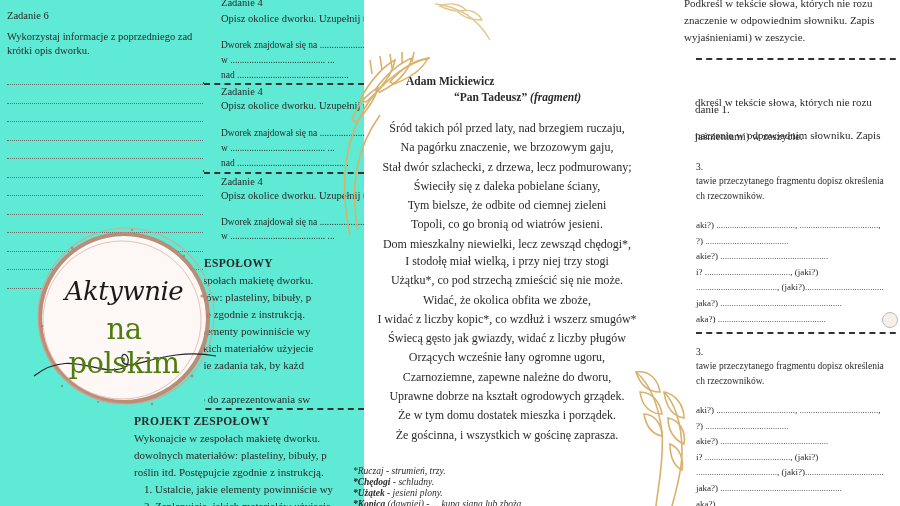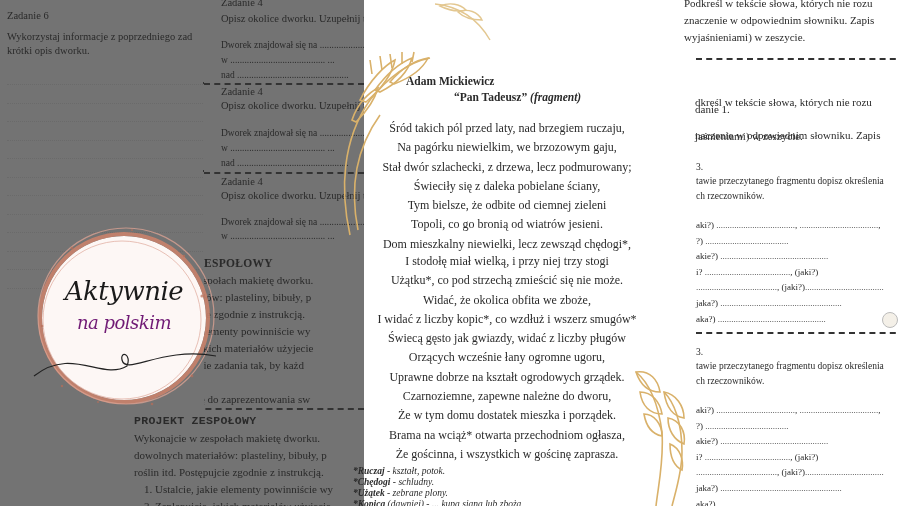--- a/index.html
+++ b/index.html
@@ -1,19 +1,19 @@
 <!DOCTYPE html>
 <html><head>
   <meta charset="utf-8">
   <style>
     html, body { margin:0; padding:0; }
     body { width:900px; height:506px; overflow:hidden; background:#ffffff; position:relative;
       font-family:"Liberation Serif", "DejaVu Serif", serif; color:#2a2a2a; }
     .abs { position:absolute; }
-    .sheet { position:absolute; background:#737373; }
+    .sheet { position:absolute; background:#5eead4; }
     .txt { font-size:10.5px; line-height:14px; white-space:nowrap; }
     .dots { position:absolute; height:0; border-top:1.5px dotted #6a6a6a; }
     .dash { position:absolute; height:0; border-top:2px dashed #333; }
     .bold { font-weight:bold; }
     .poem-line { text-align:center; font-size:12px; line-height:19.3px; white-space:nowrap; }
   </style>
 </head>
 <body>
 
 <div class="sheet" style="left:0;top:0;width:230px;height:506px;">
@@ -66,60 +66,59 @@
       <div class="abs txt" style="left: -6px; top: 307px; font-size: 11px;">cie zgodnie z instrukcją.</div>
       <div class="abs txt" style="left: -6px; top: 324px; font-size: 11px;">elementy powinniście wy</div>
       <div class="abs txt" style="left: -6px; top: 341px; font-size: 11px;">akich materiałów użyjecie</div>
       <div class="abs txt" style="left: -6px; top: 358px; font-size: 11px;">bie zadania tak, by każd</div>
       <div class="abs txt" style="left: -30px; top: 392px; font-size: 11px;">jcie się do zaprezentowania sw</div>
     </div>
   <div class="dash" style="left:-80px;top:408px;width:240px;"></div>
 </div>
 
 <div class="sheet" style="left:124px;top:410px;width:236px;height:96px;overflow:hidden;background:transparent;">
-  <div class="abs txt bold" style="left:10px;top:4px;font-size:11.5px;letter-spacing:0.3px;font-family:Liberation Mono, monospace;">PROJEKT ZESPOŁOWY</div>
+  <div class="abs txt bold" style="left:10px;top:4px;font-size:11.5px;letter-spacing:0.3px;">PROJEKT ZESPOŁOWY</div>
   <div class="abs txt" style="left:10px;top:21px;font-size:11px;">Wykonajcie w zespołach makietę dworku. </div>
   <div class="abs txt" style="left:10px;top:38px;font-size:11px;">dowolnych materiałów: plasteliny, bibuły, p</div>
   <div class="abs txt" style="left:10px;top:55px;font-size:11px;">roślin itd. Postępujcie zgodnie z instrukcją.</div>
   <div class="abs txt" style="left:20px;top:72px;font-size:11px;">1. Ustalcie, jakie elementy powinniście wy</div>
   <div class="abs txt" style="left:20px;top:89px;font-size:11px;">2. Zaplanujcie, jakich materiałów użyjecie</div>
 </div>
 
 <div class="sheet" style="left:348px;top:62px;width:318px;height:444px;background:transparent;">
   <div class="abs txt bold" style="left:58px;top:12px;font-size:11.5px;">Adam Mickiewicz</div>
   <div class="abs txt bold" style="left:106px;top:28px;font-size:11.5px;">
     <span>“Pan Tadeusz”</span>
     <span style="font-style:italic;">(fragment)</span>
   </div>
   <div id="stanza1" class="abs" style="left:0;top:57px;width:318px;">
       <div class="poem-line">Śród takich pól przed laty, nad brzegiem ruczaju,</div>
-      <div class="poem-line">Na pagórku niewielkim, we brzozowym gaju,</div>
+      <div class="poem-line">Na pagórku znaczenie, we brzozowym gaju,</div>
       <div class="poem-line">Stał dwór szlachecki, z drzewa, lecz podmurowany;</div>
       <div class="poem-line">Świeciły się z daleka pobielane ściany,</div>
       <div class="poem-line">Tym bielsze, że odbite od ciemnej zieleni</div>
       <div class="poem-line">Topoli, co go bronią od wiatrów jesieni.</div>
       <div class="poem-line">Dom mieszkalny niewielki, lecz zewsząd chędogi*,</div>
     </div>
   <div id="stanza2" class="abs" style="left:0;top:190px;width:318px;">
       <div class="poem-line">I stodołę miał wielką, i przy niej trzy stogi</div>
       <div class="poem-line">Użątku*, co pod strzechą zmieścić się nie może.</div>
       <div class="poem-line">Widać, że okolica obfita we zboże,</div>
       <div class="poem-line">I widać z liczby kopic*, co wzdłuż i wszerz smugów*</div>
       <div class="poem-line">Świecą gęsto jak gwiazdy, widać z liczby pługów</div>
       <div class="poem-line">Orzących wcześnie łany ogromne ugoru,</div>
+      <div class="poem-line">Czarnoziemne, zapewne należne do dworu,</div>
       <div class="poem-line">Uprawne dobrze na kształt ogrodowych grządek.</div>
-      <div class="poem-line">Czarnoziemne, zapewne należne do dworu,</div>
       <div class="poem-line">Że w tym domu dostatek mieszka i porządek.</div>
-      <div class="poem-line">Brama na wciąż* otwarta przechodniom ogłasza,</div>
       <div class="poem-line">Że gościnna, i wszystkich w gościnę zaprasza.</div>
     </div>
   <div id="glossary" class="abs" style="left:5px;top:404px;width:300px;">
-      <div style="font-size: 9.5px; line-height: 11px; white-space: nowrap;"><span style="font-weight: bold; font-style: italic;">*Ruczaj</span><span style="font-style: italic;"> - kształt, potok.</span></div>
+      <div style="font-size: 9.5px; line-height: 11px; white-space: nowrap;"><span style="font-weight: normal; font-style: italic;">*Ruczaj</span><span style="font-style: italic;"> - strumień, trzy.</span></div>
       <div style="font-size: 9.5px; line-height: 11px; white-space: nowrap;"><span style="font-weight: bold; font-style: italic;">*Chędogi</span><span style="font-style: italic;"> - schludny.</span></div>
-      <div style="font-size: 9.5px; line-height: 11px; white-space: nowrap;"><span style="font-weight: bold; font-style: italic;">*Użątek</span><span style="font-style: italic;"> - zebrane plony.</span></div>
+      <div style="font-size: 9.5px; line-height: 11px; white-space: nowrap;"><span style="font-weight: bold; font-style: italic;">*Użątek</span><span style="font-style: italic;"> - jesieni plony.</span></div>
       <div style="font-size: 9.5px; line-height: 11px; white-space: nowrap;"><span style="font-weight: bold; font-style: italic;">*Kopica</span><span style="font-style: italic;"> (dawniej) - ... kupa siana lub zboża</span></div>
     </div>
 </div>
 
 <div class="sheet" style="left:678px;top:0;width:222px;height:506px;overflow:hidden;background:transparent;">
   <div class="abs txt" style="left:6px;top:-4px;font-size:11px;">Podkreśl w tekście słowa, których  nie rozu</div>
   <div class="abs txt" style="left:6px;top:13px;font-size:11px;">znaczenie w odpowiednim słowniku. Zapis</div>
   <div class="abs txt" style="left:6px;top:30px;font-size:11px;">wyjaśnieniami) w zeszycie.</div>
   <div class="dash" style="left:18px;top:58px;width:210px;"></div>
   <div class="abs txt" style="left:17px;top:78px;font-size:11px;margin-top:24px;">danie 1.</div>
@@ -200,14 +199,14 @@
       <circle cx="10" cy="100" r="1.3"></circle>
         <circle cx="160" cy="150" r="1.4"></circle>
         <circle cx="30" cy="160" r="1.2"></circle>
       <circle cx="100" cy="4" r="1.1"></circle>
         <circle cx="120" cy="178" r="1.3"></circle>
         <circle cx="66" cy="176" r="1"></circle>
     </g>
     <path d="M 2 150 C 40 120, 70 155, 95 140 C 100 128, 88 124, 90 134 C 94 150, 130 120, 184 130" fill="none" stroke="#222" stroke-width="1.2"></path>
   </svg>
   <div class="abs" style="left:30px;top:50px;width:124px;text-align:center;font-family:'DejaVu Serif',serif;font-style:italic;font-size:26px;color:#1a1a1a;letter-spacing:-0.5px;">Aktywnie</div>
-  <div class="abs" style="left:24px;top:86px;width:136px;text-align:center;font-family:'DejaVu Serif',serif;font-style:italic;font-size:18px;color:#701a75;letter-spacing:-0.5px;">na polskim</div>
+  <div class="abs" style="left:24px;top:86px;width:136px;text-align:center;font-family:'DejaVu Serif',serif;font-size:29px;color:#4d7c0f;letter-spacing:-0.5px;">na polskim</div>
 </div>
 
 </body></html>

